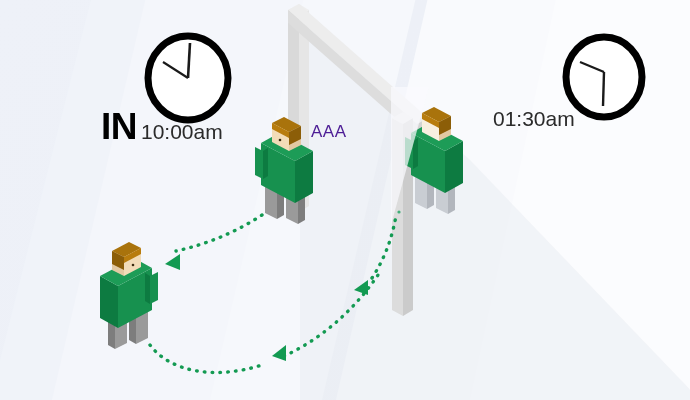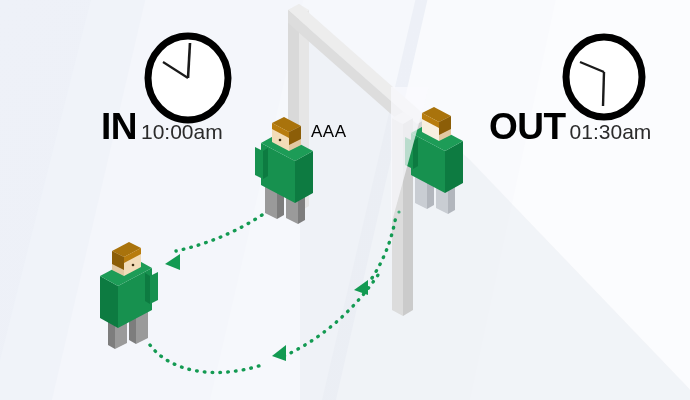--- a/index.html
+++ b/index.html
@@ -43,21 +43,21 @@
     margin-left: 4px;
     text-align: right;
   }
   #in-group { left: 101px; top: 108px; }
   #out-group { left: 489px; top: 108px; }
   #aaa-label {
     position: absolute;
     left: 311px;
     top: 122px;
     font-size: 17px;
-    color: #000000;
+    color: #4c1d95;
     font-weight: normal;
     letter-spacing: 0.5px;
     white-space: nowrap;
     user-select: none;
   }
 </style>
 </head>
 <body>
 
 <div id="scene">
@@ -200,19 +200,18 @@
       </g>
     </g>
   </svg>
 
   <div class="label-group" id="in-group">
     <span class="big-label">IN</span>
     <span class="time-label">10:00am</span>
   </div>
 
   <div class="label-group" id="out-group">
-    <span class="big-label">OUT</span>
     <span class="time-label">01:30am</span>
   </div>
 
   <div id="aaa-label">AAA</div>
 
 </div>
 
 </body></html>

